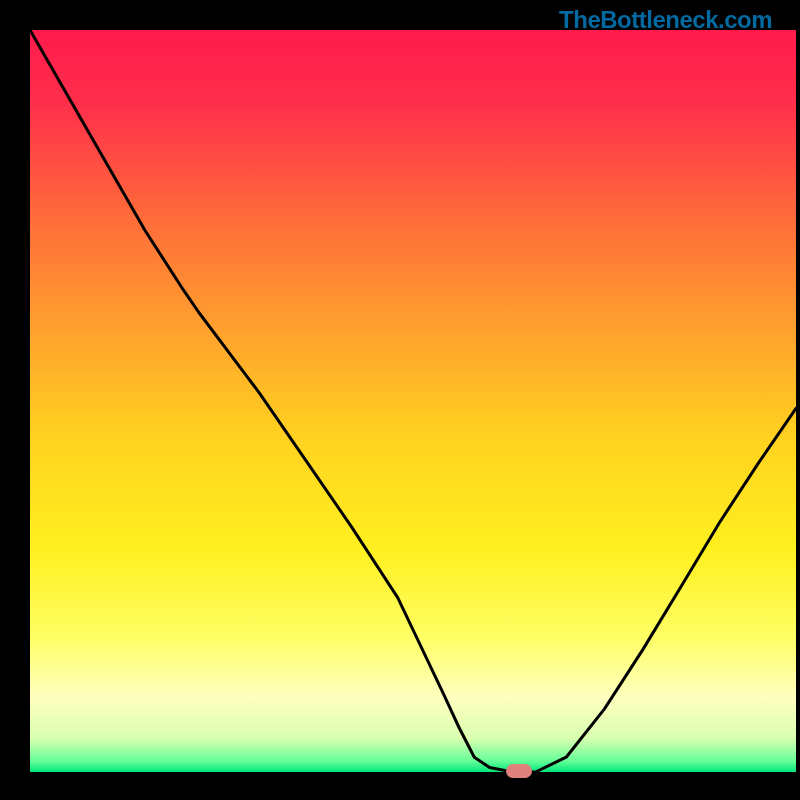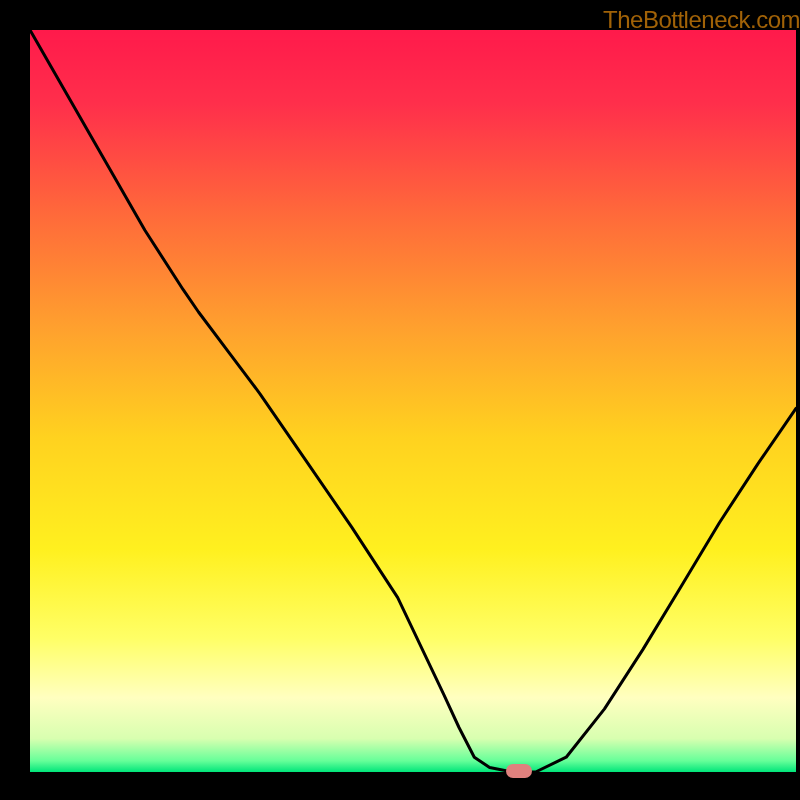--- a/index.html
+++ b/index.html
@@ -1,18 +1,18 @@
 <!DOCTYPE html>
 <html><head>
 <meta charset="utf-8">
 <style>
 html,body{margin:0;padding:0;width:800px;height:800px;overflow:hidden;background:#000;font-family:Arial,Helvetica,sans-serif}
 .wrap{position:relative;width:800px;height:800px}
 svg{display:block}
-.watermark{position:absolute;top:6px;right:0;color:#a16207;font-size:24px;font-weight:400;letter-spacing:-0.5px;user-select:none}
+.watermark{position:absolute;top:6px;right:28px;color:#0369a1;font-size:24px;font-weight:700;letter-spacing:-0.5px;user-select:none}
 .marker{position:absolute;width:26px;height:14px;background:#e0817e;border-radius:7px;transform:translate(-50%,-50%)}
 </style>
 </head>
 <body>
 
 <div class="wrap">
 
 <svg id="chart-svg" width="800" height="800" viewBox="0 0 800 800">
   <defs>
     <linearGradient id="bg-grad" x1="0" y1="0" x2="0" y2="1">

